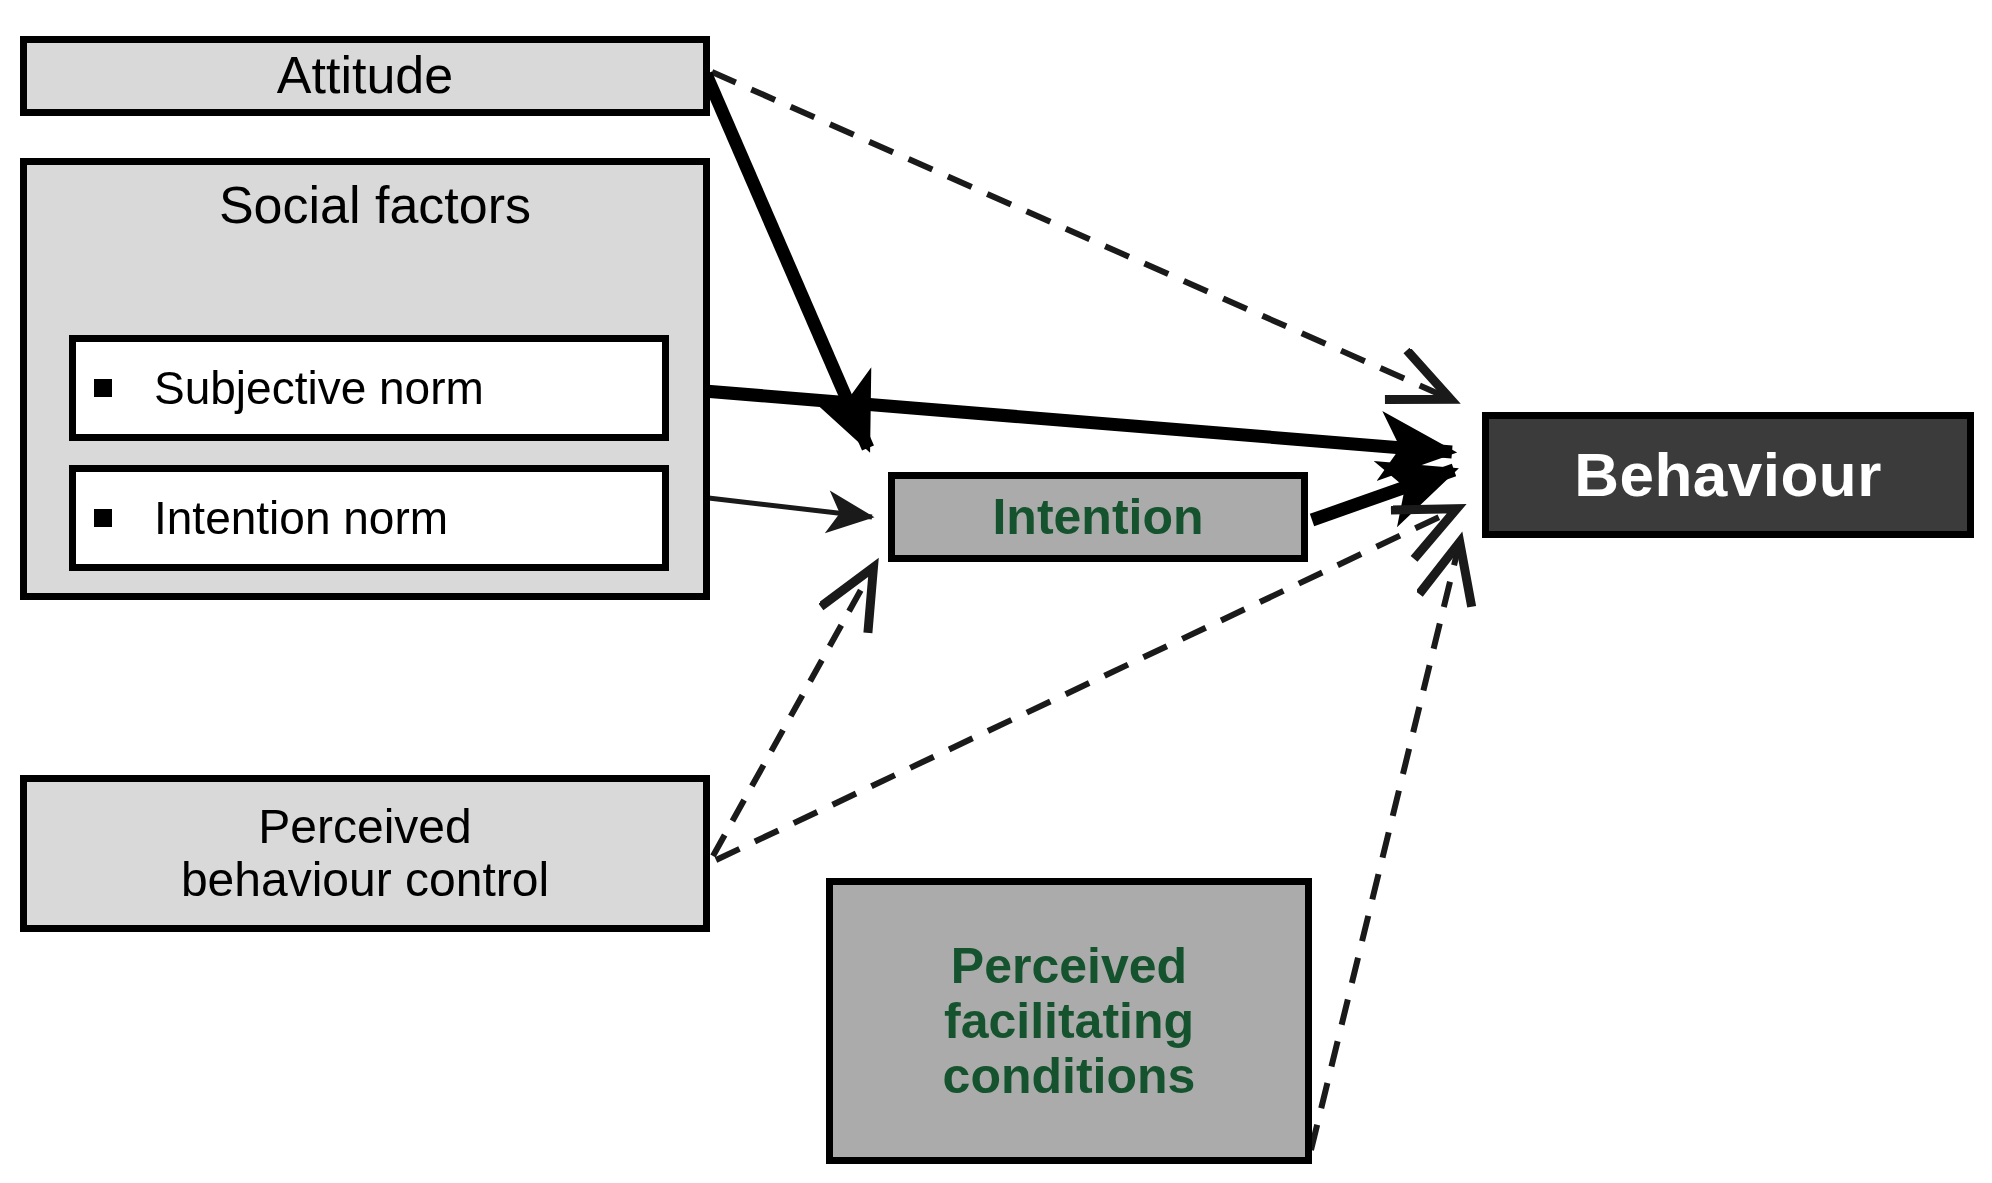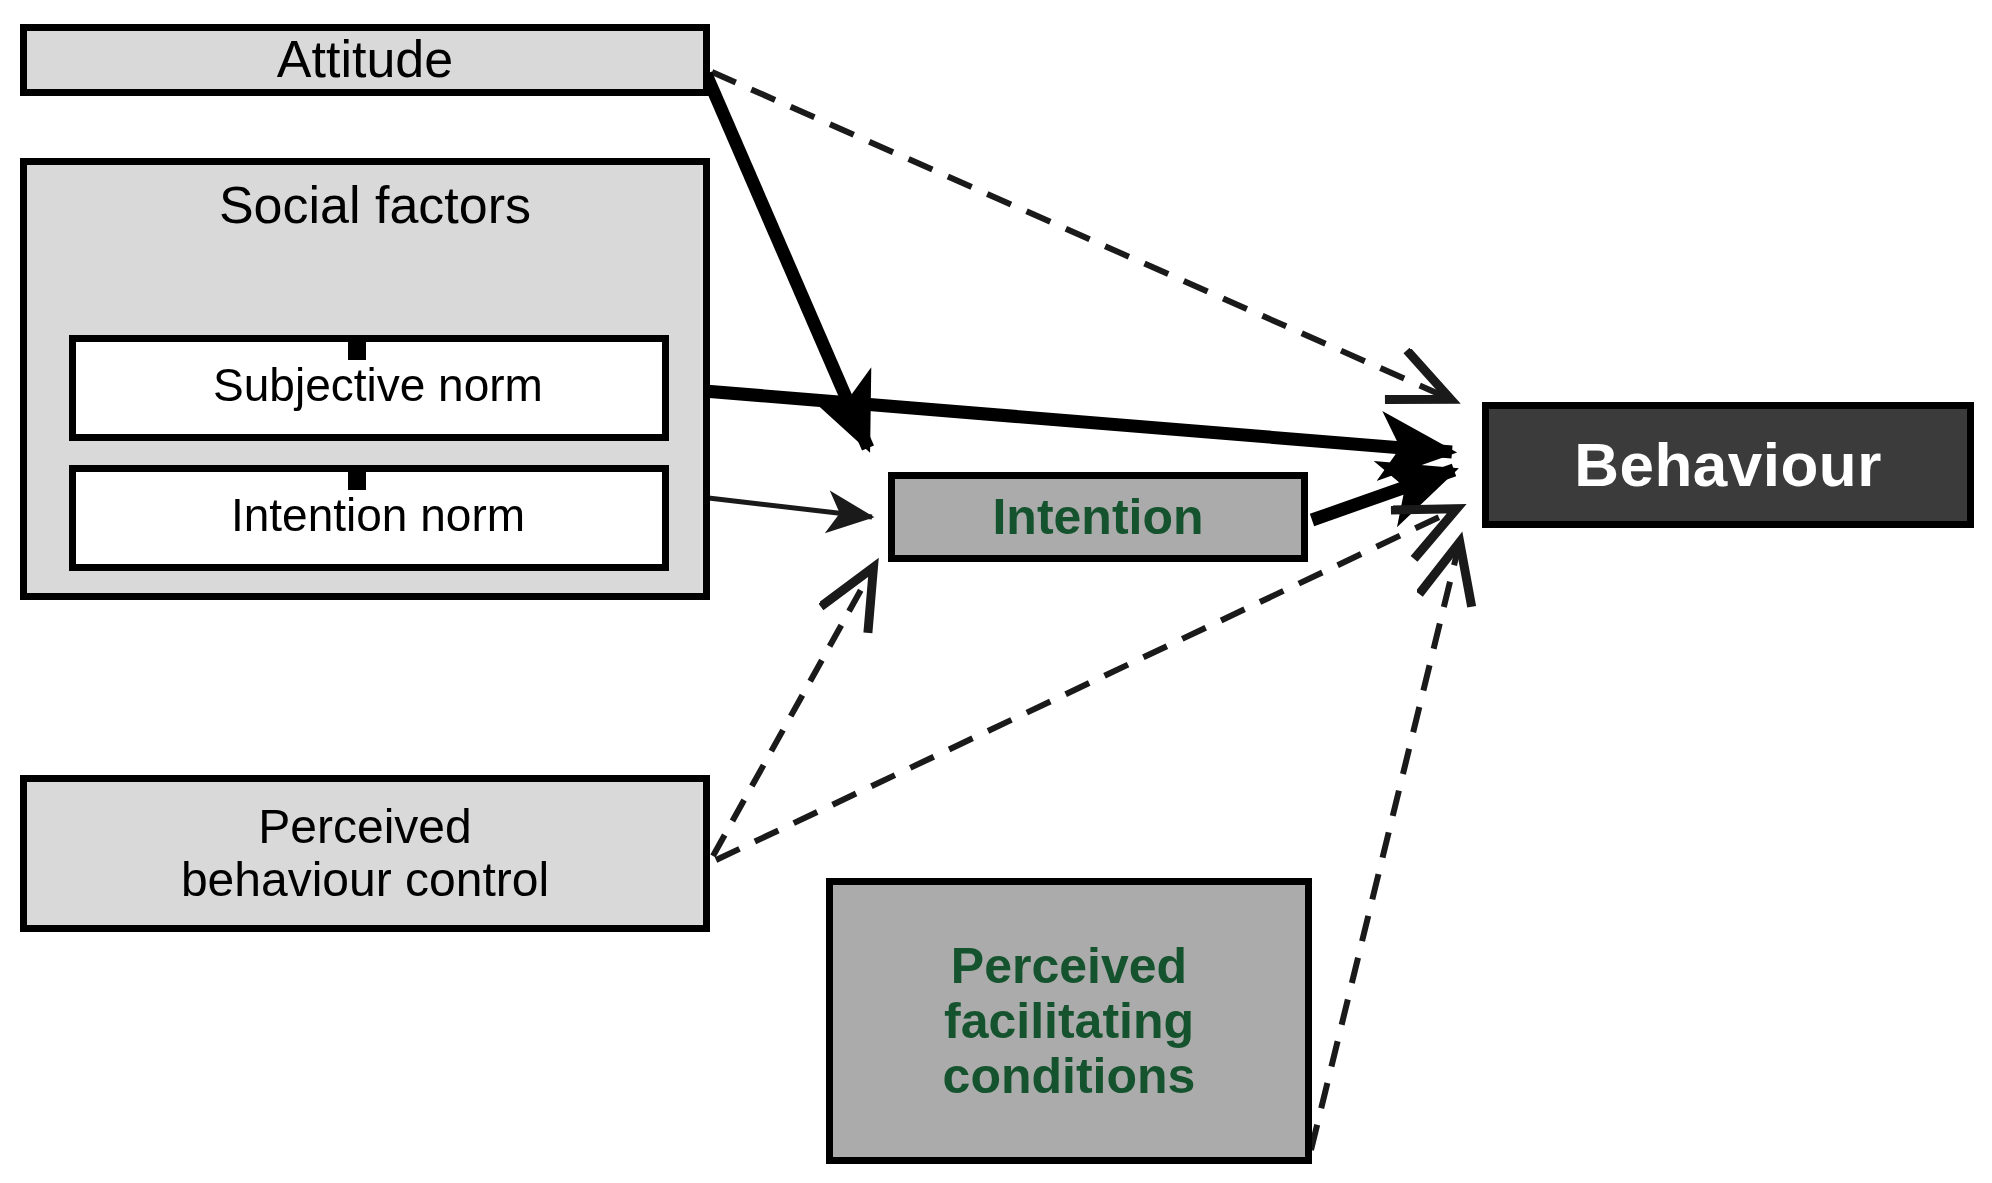--- a/index.html
+++ b/index.html
@@ -44,21 +44,21 @@
     background: #ababab;
     color: #14532d;
   }
   .node-dark {
     background: #3b3b3b;
     color: #ffffff;
   }
 
   
   #node-attitude {
-    left: 20px; top: 24px; width: 690px; height: 72px;
+    left: 20px; top: 36px; width: 690px; height: 80px;
     font-size: 52px;
   }
   #node-social-factors {
     left: 20px; top: 158px; width: 690px; height: 442px;
     display: block;
     padding: 0;
   }
   #social-factors-title {
     position: absolute;
     left: 0; top: 12px; width: 100%;
@@ -70,21 +70,20 @@
     position: absolute;
     left: 42px;
     width: 600px;
     height: 106px;
     box-sizing: border-box;
     border: 7px solid #000000;
     background: #ffffff;
     display: flex;
     align-items: center;
     padding-left: 18px;
-    flex-direction: column;
   }
   .bullet {
     display: inline-block;
     width: 18px;
     height: 18px;
     background: #000000;
     margin-right: 42px;
     flex: 0 0 auto;
   }
   .sub-label {
@@ -99,21 +98,21 @@
     left: 20px; top: 775px; width: 690px; height: 157px;
     font-size: 48px;
     flex-direction: column;
   }
   #node-intention {
     left: 888px; top: 472px; width: 420px; height: 90px;
     font-size: 50px;
     font-weight: bold;
   }
   #node-behaviour {
-    left: 1482px; top: 402px; width: 492px; height: 126px;
+    left: 1482px; top: 412px; width: 492px; height: 126px;
     font-size: 62px;
     font-weight: bold;
     letter-spacing: 0.5px;
   }
   #node-pfc {
     left: 826px; top: 878px; width: 486px; height: 286px;
     font-size: 50px;
     font-weight: bold;
     flex-direction: column;
   }

